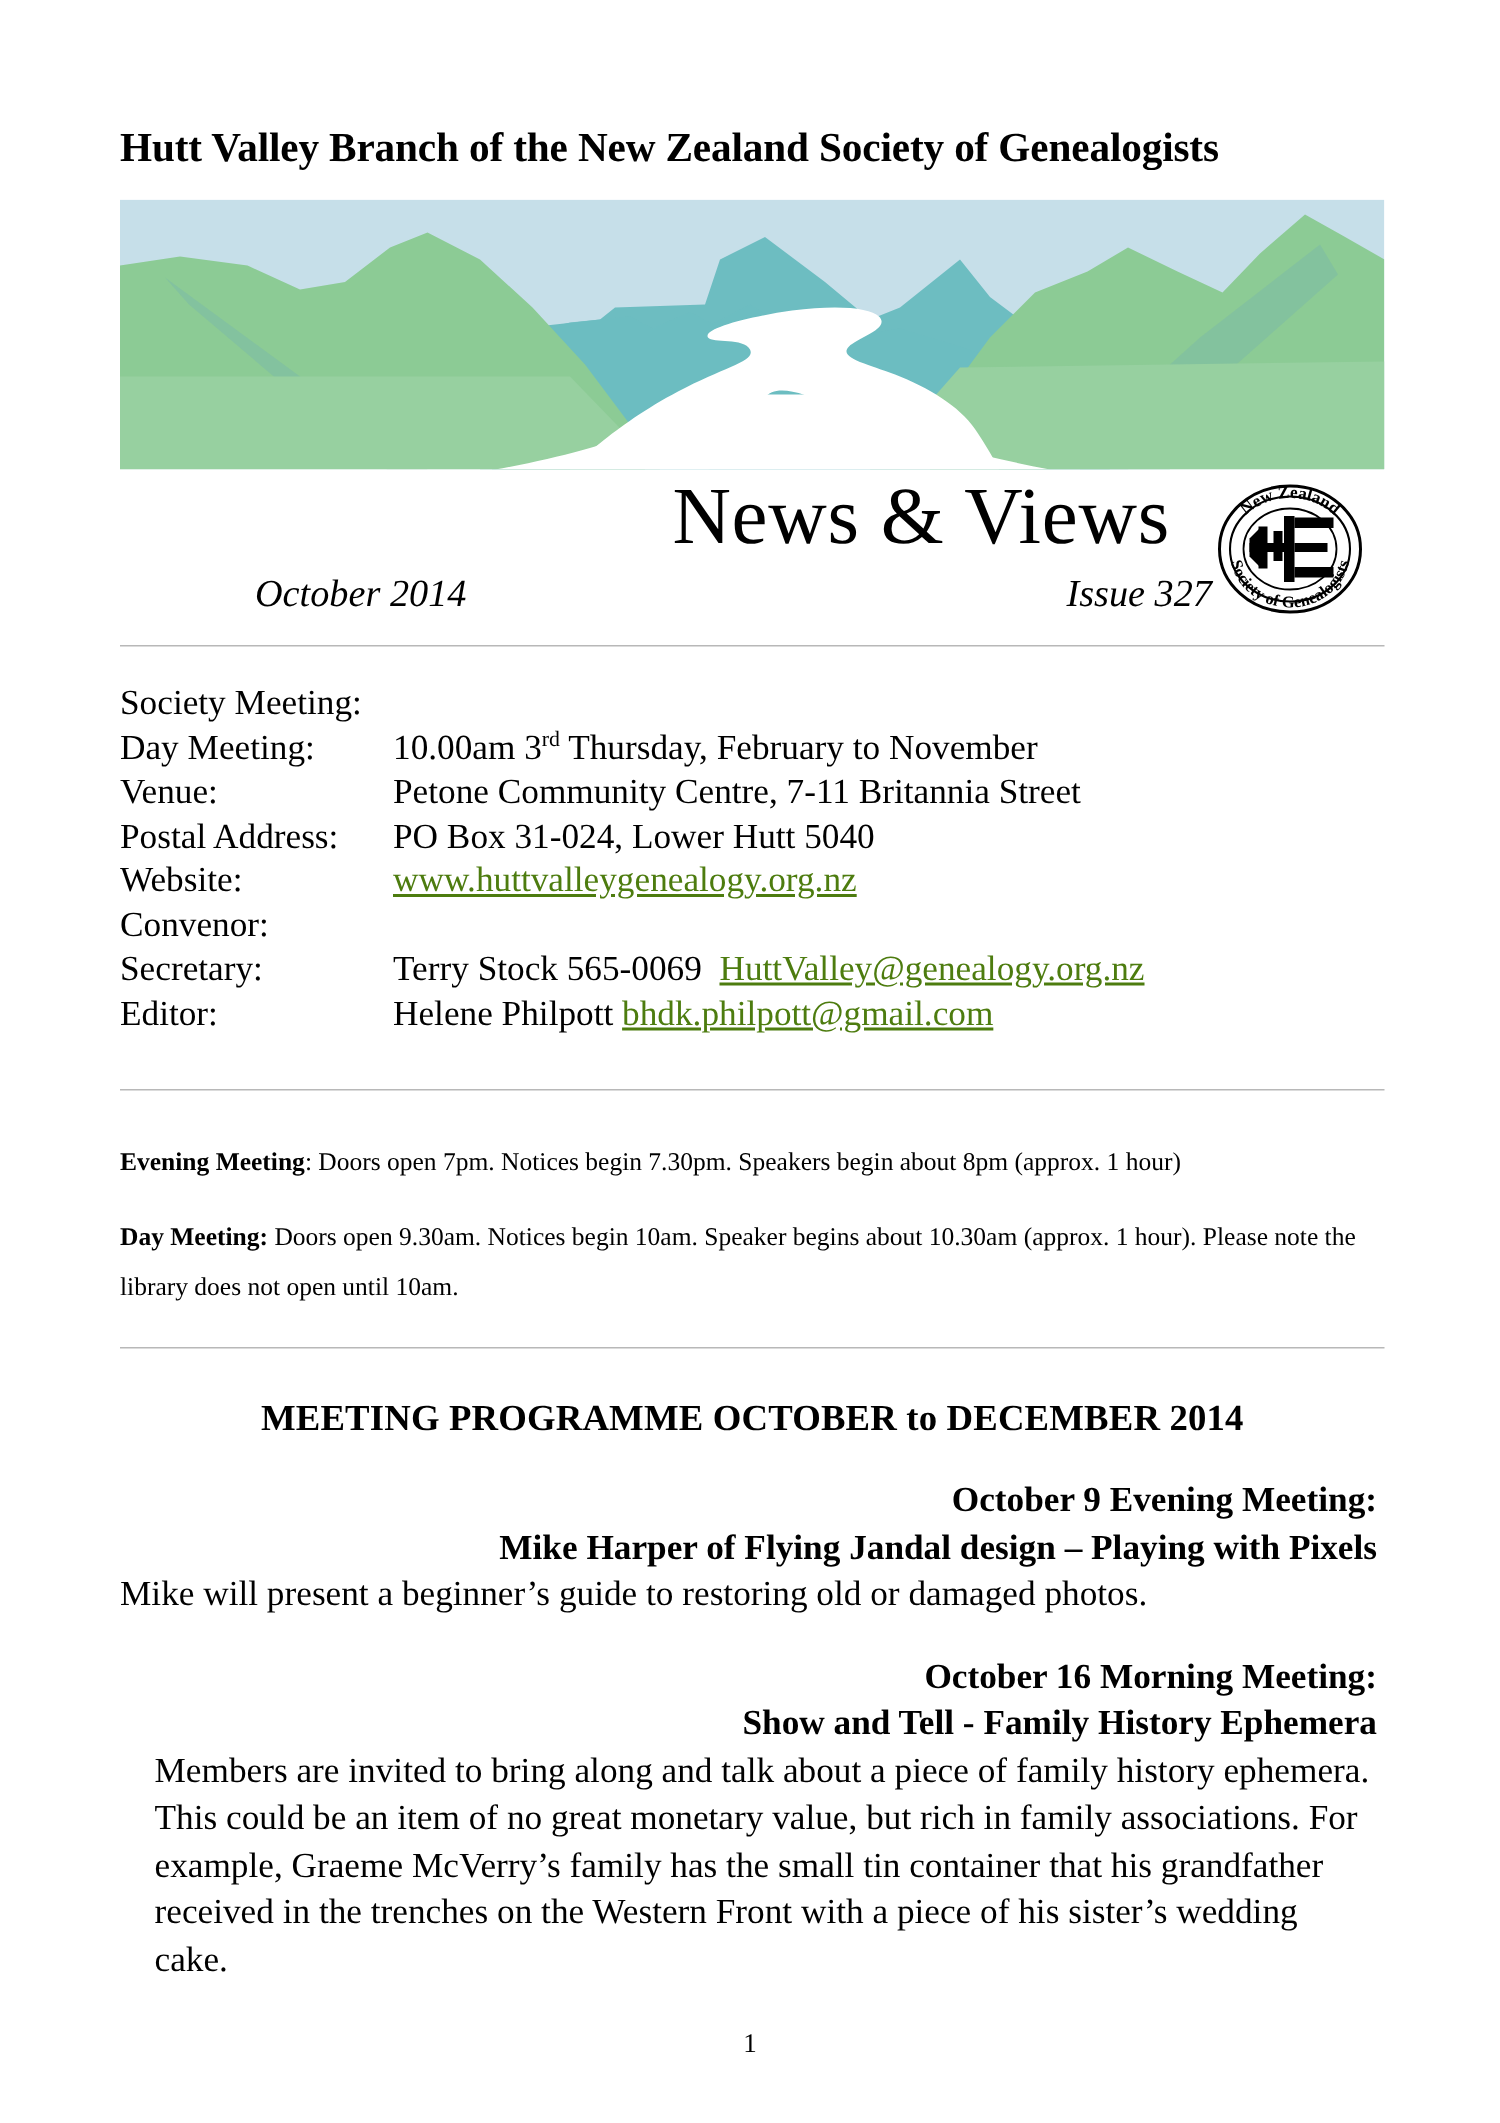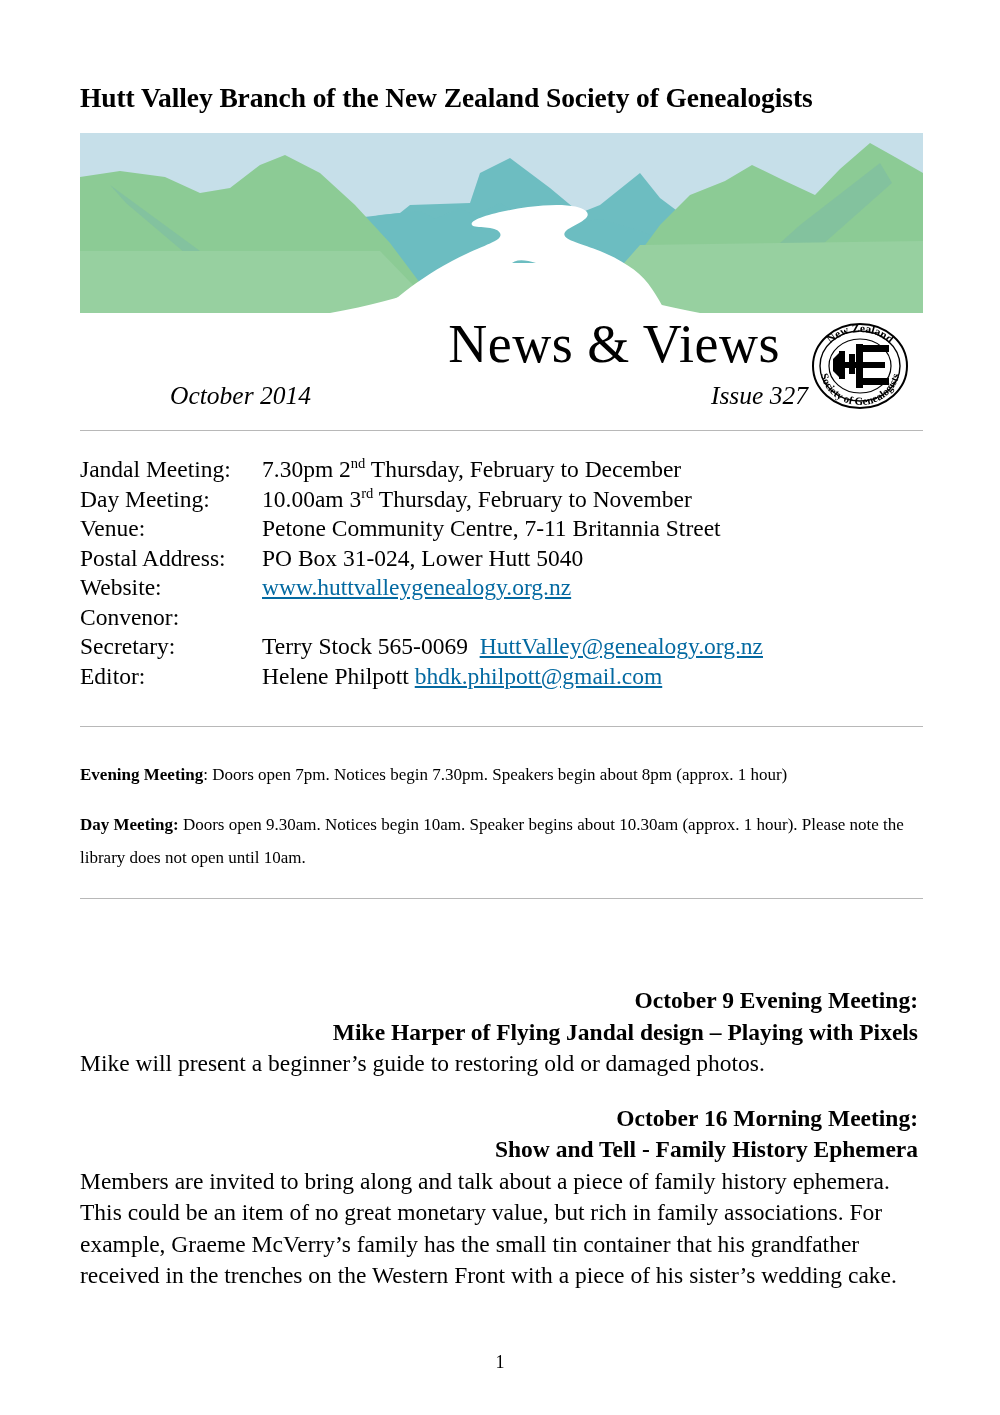--- a/index.html
+++ b/index.html
@@ -119,21 +119,21 @@
   }
   .contact-row {
     display: flex;
     align-items: baseline;
     white-space: nowrap;
   }
   .c-label { width: 182px; flex: 0 0 182px; }
   .c-value { flex: 1 1 auto; }
   sup { font-size: 0.62em; vertical-align: super; line-height: 0; }
   a.link {
-    color: #0369a1;
+    color: #4d7c0f;
     text-decoration: underline;
   }
 
   
   .notes {
     position: absolute;
     left: 80px;
     top: 758px;
     width: 830px;
     font-size: 17px;
@@ -156,21 +156,21 @@
   }
   .prog-body {
     position: absolute;
     left: 80px;
     top: 985px;
     width: 838px;
     font-size: 23.5px;
     line-height: 31.5px;
   }
   .prog-item { margin-bottom: 23px; }
-  .prog-item:last-child { margin-bottom: 0; }
+  .prog-item:last-child { margin-bottom: 0; margin-left: 23px; }
   .prog-line-b { font-weight: 700; text-align: right; }
   .prog-para { margin: 0; }
 
   
   .page-number {
     position: absolute;
     left: 0;
     top: 1352px;
     width: 1000px;
     text-align: center;
@@ -244,22 +244,21 @@
     </div>
   </div>
 
   <div class="rule rule-1"></div>
   <div class="rule rule-2"></div>
   <div class="rule rule-3"></div>
 
   <div class="contact">
 
     <div class="contact-row">
-      <span class="c-label">Jandal Meeting:</span>
-      <span class="c-value"><span>7.30pm 2</span><sup>nd</sup><span> Thursday, February to December</span></span>
+      <span class="c-label">Society Meeting:</span>
     </div>
 
     <div class="contact-row">
       <span class="c-label">Day Meeting:</span>
       <span class="c-value"><span>10.00am 3</span><sup>rd</sup><span> Thursday, February to November</span></span>
     </div>
 
     <div class="contact-row">
       <span class="c-label">Venue:</span>
       <span class="c-value">Petone Community Centre, 7-11 Britannia Street</span>
@@ -289,20 +288,21 @@
       <span class="c-value"><span>Helene Philpott</span>&nbsp;<a class="link" href="#">bhdk.philpott@gmail.com</a></span>
     </div>
 
   </div>
 
   <div class="notes">
     <p><span class="b">Evening Meeting</span><span>: Doors open 7pm. Notices begin 7.30pm. Speakers begin about 8pm (approx. 1 hour)</span></p>
     <p><span class="b">Day Meeting:</span><span> Doors open 9.30am. Notices begin 10am. Speaker begins about 10.30am (approx. 1 hour). Please note the library does not open until 10am.</span></p>
   </div>
 
+  <div class="prog-heading">MEETING PROGRAMME OCTOBER to DECEMBER 2014</div>
 
   <div class="prog-body">
 
     <div class="prog-item">
       <div class="prog-line-b">October 9 Evening Meeting:</div>
       <div class="prog-line-b">Mike Harper of Flying Jandal design – Playing with Pixels</div>
       <p class="prog-para">Mike will present a beginner’s guide to restoring old or damaged photos.</p>
     </div>
 
     <div class="prog-item">

